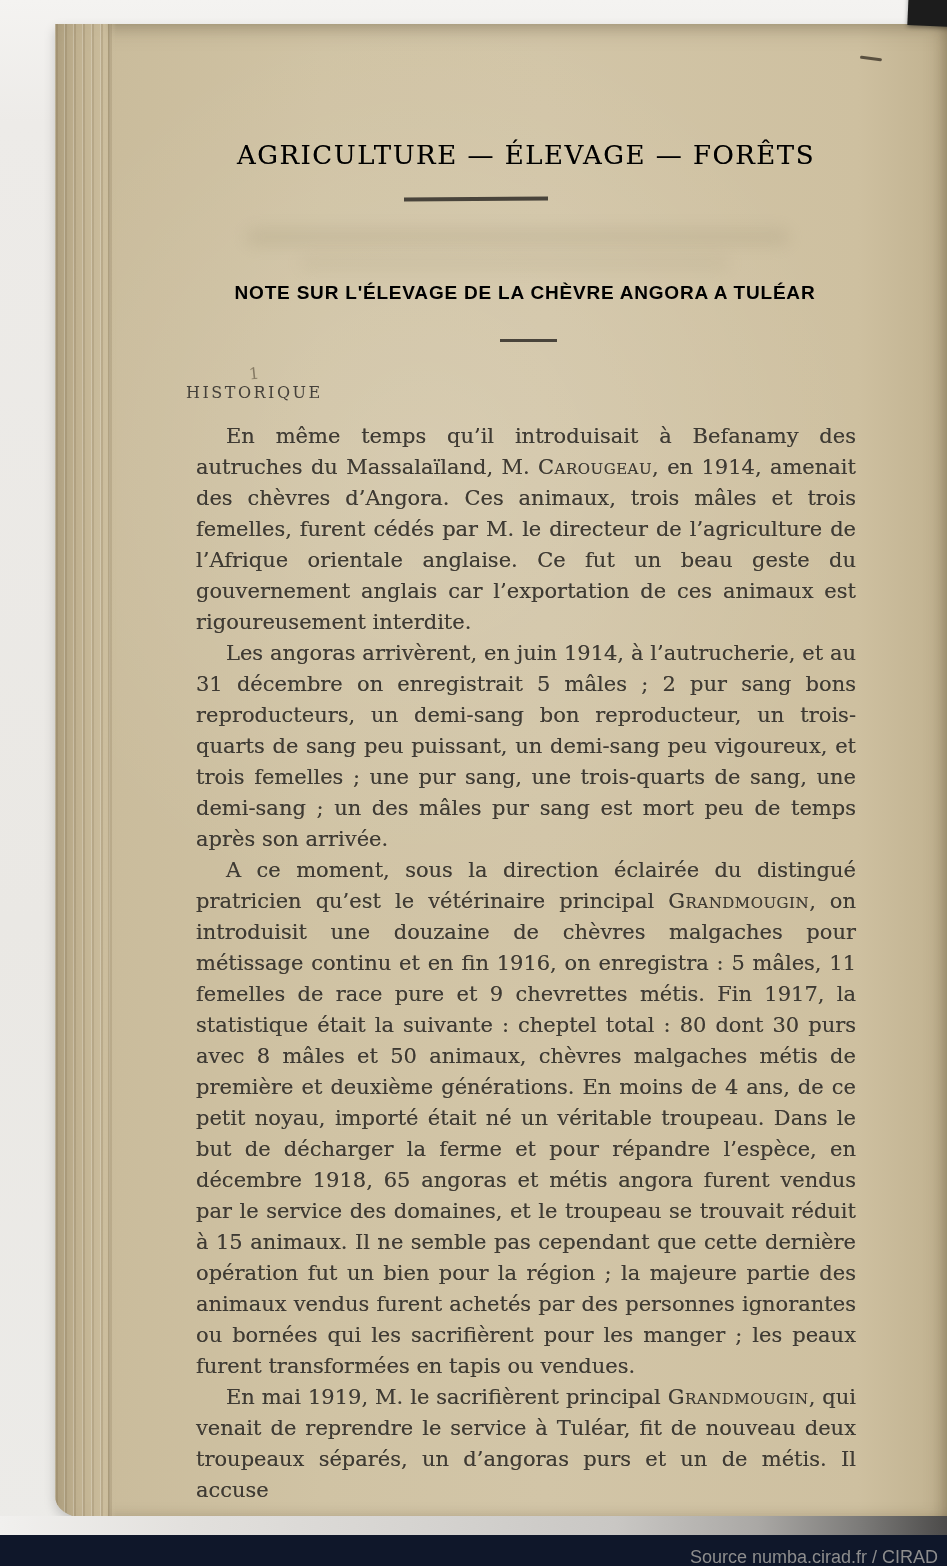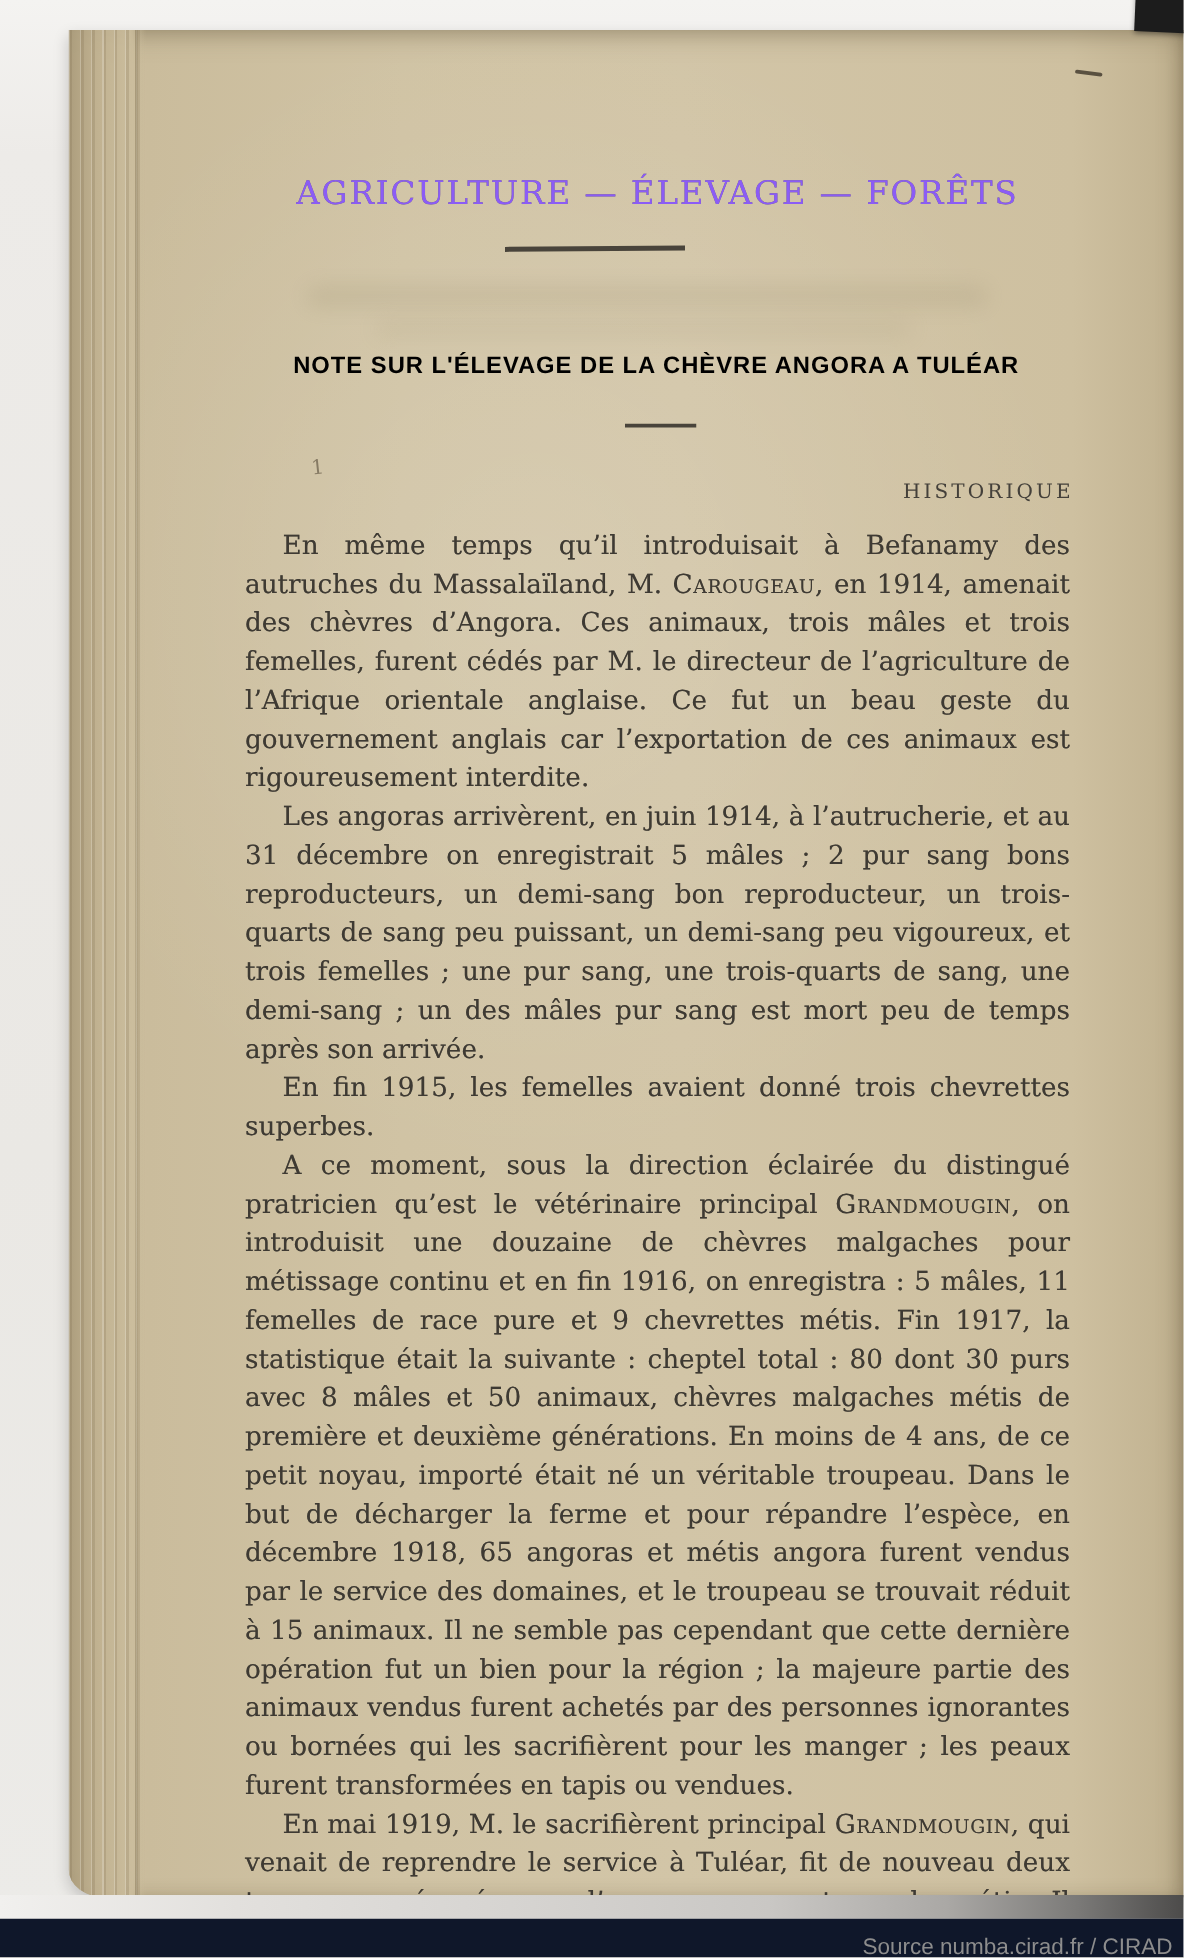--- a/index.html
+++ b/index.html
@@ -84,21 +84,21 @@
   .ghost1 { left: 245px; top: 228px; width: 545px; height: 18px; }
   .ghost2 { left: 300px; top: 256px; width: 430px; height: 14px; opacity: 0.3; }
 
   
   .rubric {
     position: absolute;
     left: 195px; top: 140px; width: 662px;
     text-align: center;
     font-size: 26px;
     letter-spacing: 1.5px;
-    color: #8b5cf6;
+    color: #000000;
     text-shadow: 0 0 0.5px rgba(71,67,56,0.7);
     white-space: nowrap;
   }
   .rubric-divider {
     position: absolute;
     left: 404px; top: 197px; width: 144px; height: 4px;
     background: #49443b;
     transform: rotate(-0.4deg);
   }
   .note-title {
@@ -112,22 +112,22 @@
     color: #000000;
     white-space: nowrap;
   }
   .note-divider {
     position: absolute;
     left: 500px; top: 339px; width: 57px; height: 3px;
     background: #49443b;
   }
   .section-heading {
     position: absolute;
-    left: 197px; top: 383px; width: 662px;
-    text-align: right;
+    left: 186px; top: 383px; width: 662px;
+    text-align: left;
     font-size: 16px;
     letter-spacing: 2.5px;
     color: #44403a;
   }
   .article-body {
     position: absolute;
     left: 196px; top: 421px; width: 660px;
     font-size: 21px;
     line-height: 31px;
     text-align: justify;
@@ -184,21 +184,20 @@
   <div class="rubric-divider"></div>
 
   <div class="note-title">NOTE SUR L'ÉLEVAGE DE LA CHÈVRE ANGORA A TULÉAR</div>
   <div class="note-divider"></div>
 
   <div class="section-heading">HISTORIQUE</div>
 
   <div class="article-body">
       <p><span>En même temps qu’il introduisait à Befanamy des autruches du Massalaïland, M. </span><span class="sc">Carougeau</span><span>, en 1914, amenait des chèvres d’Angora. Ces animaux, trois mâles et trois femelles, furent cédés par M. le directeur de l’agriculture de l’Afrique orientale anglaise. Ce fut un beau geste du gouvernement anglais car l’exportation de ces animaux est rigoureusement interdite.</span></p>
       <p><span>Les angoras arrivèrent, en juin 1914, à l’autrucherie, et au 31 décembre on enregistrait 5 mâles ; 2 pur sang bons reproducteurs, un demi-sang bon reproducteur, un trois-quarts de sang peu puissant, un demi-sang peu vigoureux, et trois femelles ; une pur sang, une trois-quarts de sang, une demi-sang ; un des mâles pur sang est mort peu de temps après son arrivée.</span></p>
-      <p><span>En fin 1915, les femelles avaient donné trois chevrettes superbes.</span></p>
       <p><span>A ce moment, sous la direction éclairée du distingué pratricien qu’est le vétérinaire principal </span><span class="sc">Grandmougin</span><span>, on introduisit une douzaine de chèvres malgaches pour métissage continu et en fin 1916, on enregistra : 5 mâles, 11 femelles de race pure et 9 chevrettes métis. Fin 1917, la statistique était la suivante : cheptel total : 80 dont 30 purs avec 8 mâles et 50 animaux, chèvres malgaches métis de première et deuxième générations. En moins de 4 ans, de ce petit noyau, importé était né un véritable troupeau. Dans le but de décharger la ferme et pour répandre l’espèce, en décembre 1918, 65 angoras et métis angora furent vendus par le service des domaines, et le troupeau se trouvait réduit à 15 animaux. Il ne semble pas cependant que cette dernière opération fut un bien pour la région ; la majeure partie des animaux vendus furent achetés par des personnes ignorantes ou bornées qui les sacrifièrent pour les manger ; les peaux furent transformées en tapis ou vendues.</span></p>
       <p><span>En mai 1919, M. le sacrifièrent principal </span><span class="sc">Grandmougin</span><span>, qui venait de reprendre le service à Tuléar, fit de nouveau deux troupeaux séparés, un d’angoras purs et un de métis. Il accuse</span></p>
     </div>
 
   <div class="bottom-strip"></div>
 
   <div class="footer-bar">
     <span class="source-credit">Source numba.cirad.fr / CIRAD</span>
   </div>
 

